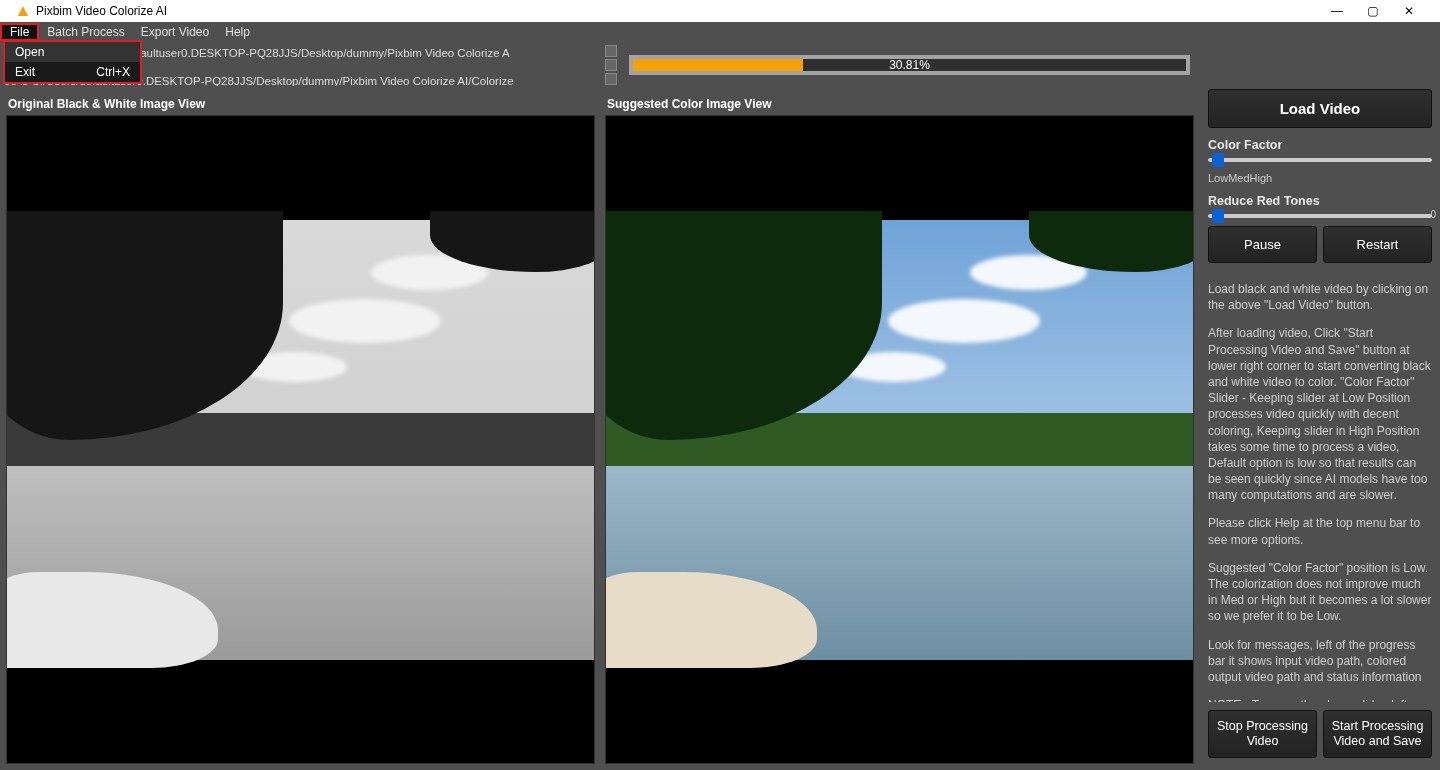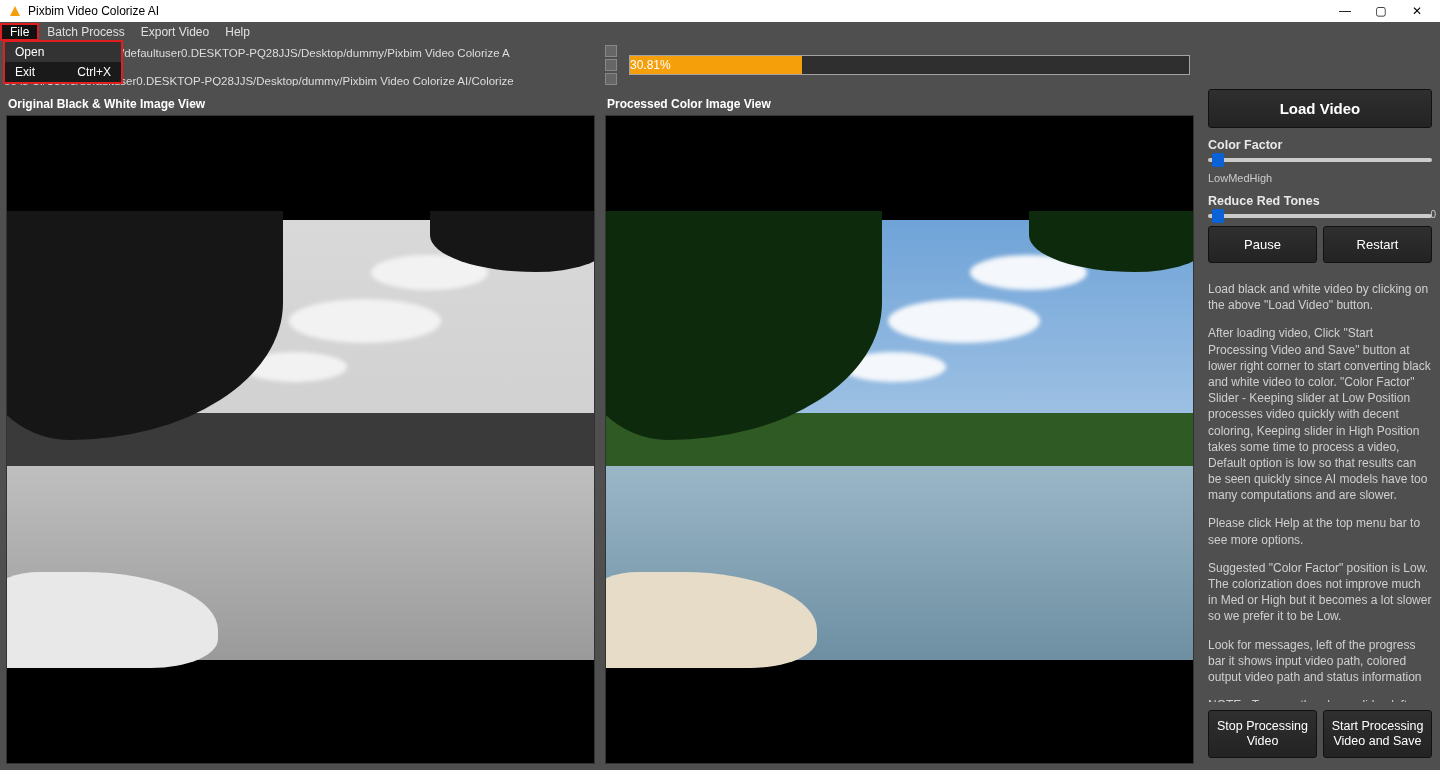--- a/index.html
+++ b/index.html
@@ -1,52 +1,52 @@
 <!DOCTYPE html>
 <html><head>
 <meta charset="utf-8">
 <style>
 * { margin: 0; padding: 0; box-sizing: border-box; font-family: "Segoe UI", Tahoma, sans-serif; }
 body { background: #4f4f4f; color: #e8e8e8; font-size: 12px; overflow: hidden; width: 1440px; height: 770px; }
 
 .titlebar {
   height: 22px; background: #fff; color: #000; display: flex; align-items: center;
-  padding: 0 8px; font-size: 12px;
+  padding: 0 16px; font-size: 12px;
 }
 .titlebar .logo { width: 14px; height: 14px; margin-right: 6px; display:inline-block; }
 .titlebar .title { flex: 1; }
 .titlebar .winctrls { display: flex; gap: 18px; padding-right: 6px; }
 .titlebar .winctrls span { width: 18px; text-align: center; cursor: default; }
 
 .menubar {
   height: 19px; background: #4f4f4f; display: flex; align-items: center; color: #e0e0e0;
   font-size: 12px; position: relative; z-index: 10;
 }
 .menubar .item { padding: 2px 8px; cursor: default; }
 .menubar .item.file {
   background: #111; color:#fff;
   border: 2px solid #e02020; padding: 0 8px;
 }
 .dropdown {
   position: absolute; top: 40px; left: 3px; background: #1a1a1a;
-  border: 2px solid #e02020; width: 120px; z-index: 20; color:#fff;
+  border: 2px solid #e02020; width: 139px; z-index: 20; color:#fff;
 }
 .dropdown .dditem { padding: 3px 10px; font-size: 12px; display:flex; justify-content:space-between;}
 .dropdown .dditem.highlight { background: #333; }
 
 .infobar {
   height: 48px; background: #4f4f4f; display: flex; align-items: center;
   padding: 0 4px; gap: 6px;
 }
 .infobar .paths { flex: 0 0 595px; font-size: 11.5px; line-height: 14px; color:#ddd; overflow:hidden; height: 42px; padding-top:2px;}
 .infobar .scrollicons { width: 14px; display:flex; flex-direction:column; gap:2px; margin-right:4px;}
 .infobar .scrollicons div { width:12px; height:12px; border:1px solid #888; background:#666;}
 .progressbar {
-  flex: 1; height: 20px; background: #2f2f2f; border:1px solid #a3a3a3; position: relative;
-  display:flex; align-items:center; 
+  flex: 1; height: 20px; background: #2f2f2f; border:4px solid #a3a3a3; position: relative;
+  display:flex; align-items:center; justify-content:center;
 }
 .progressbar .fill { position:absolute; left:0; top:0; bottom:0; background:#f5a00a; }
 .progressbar .pct { position:relative; z-index:1; font-size:12px; color:#fff; }
 
 .workspace {
   position: absolute; top: 89px; left: 0; right: 0; bottom: 0;
   display: flex; background:#4f4f4f;
 }
 .views { flex: 1; display: flex; gap: 10px; padding: 0 6px 6px 6px; }
 .viewcol { flex: 1; display:flex; flex-direction:column; }
@@ -180,21 +180,21 @@
             <div class="cloud c3"></div>
           <div class="trees"></div>
           <div class="water"></div>
           <div class="foliage"></div>
             <div class="foliage2"></div>
           <div class="rocks"></div>
         </div>
       </div>
     </div>
     <div class="viewcol">
-      <div class="viewlabel">Processed Color Image View</div>
+      <div class="viewlabel">Suggested Color Image View</div>
       <div class="viewport clr">
         <div class="scene">
           <div class="sky"></div>
           <div class="cloud c1"></div>
             <div class="cloud c2"></div>
             <div class="cloud c3"></div>
           <div class="trees"></div>
           <div class="water"></div>
           <div class="foliage"></div>
             <div class="foliage2"></div>

